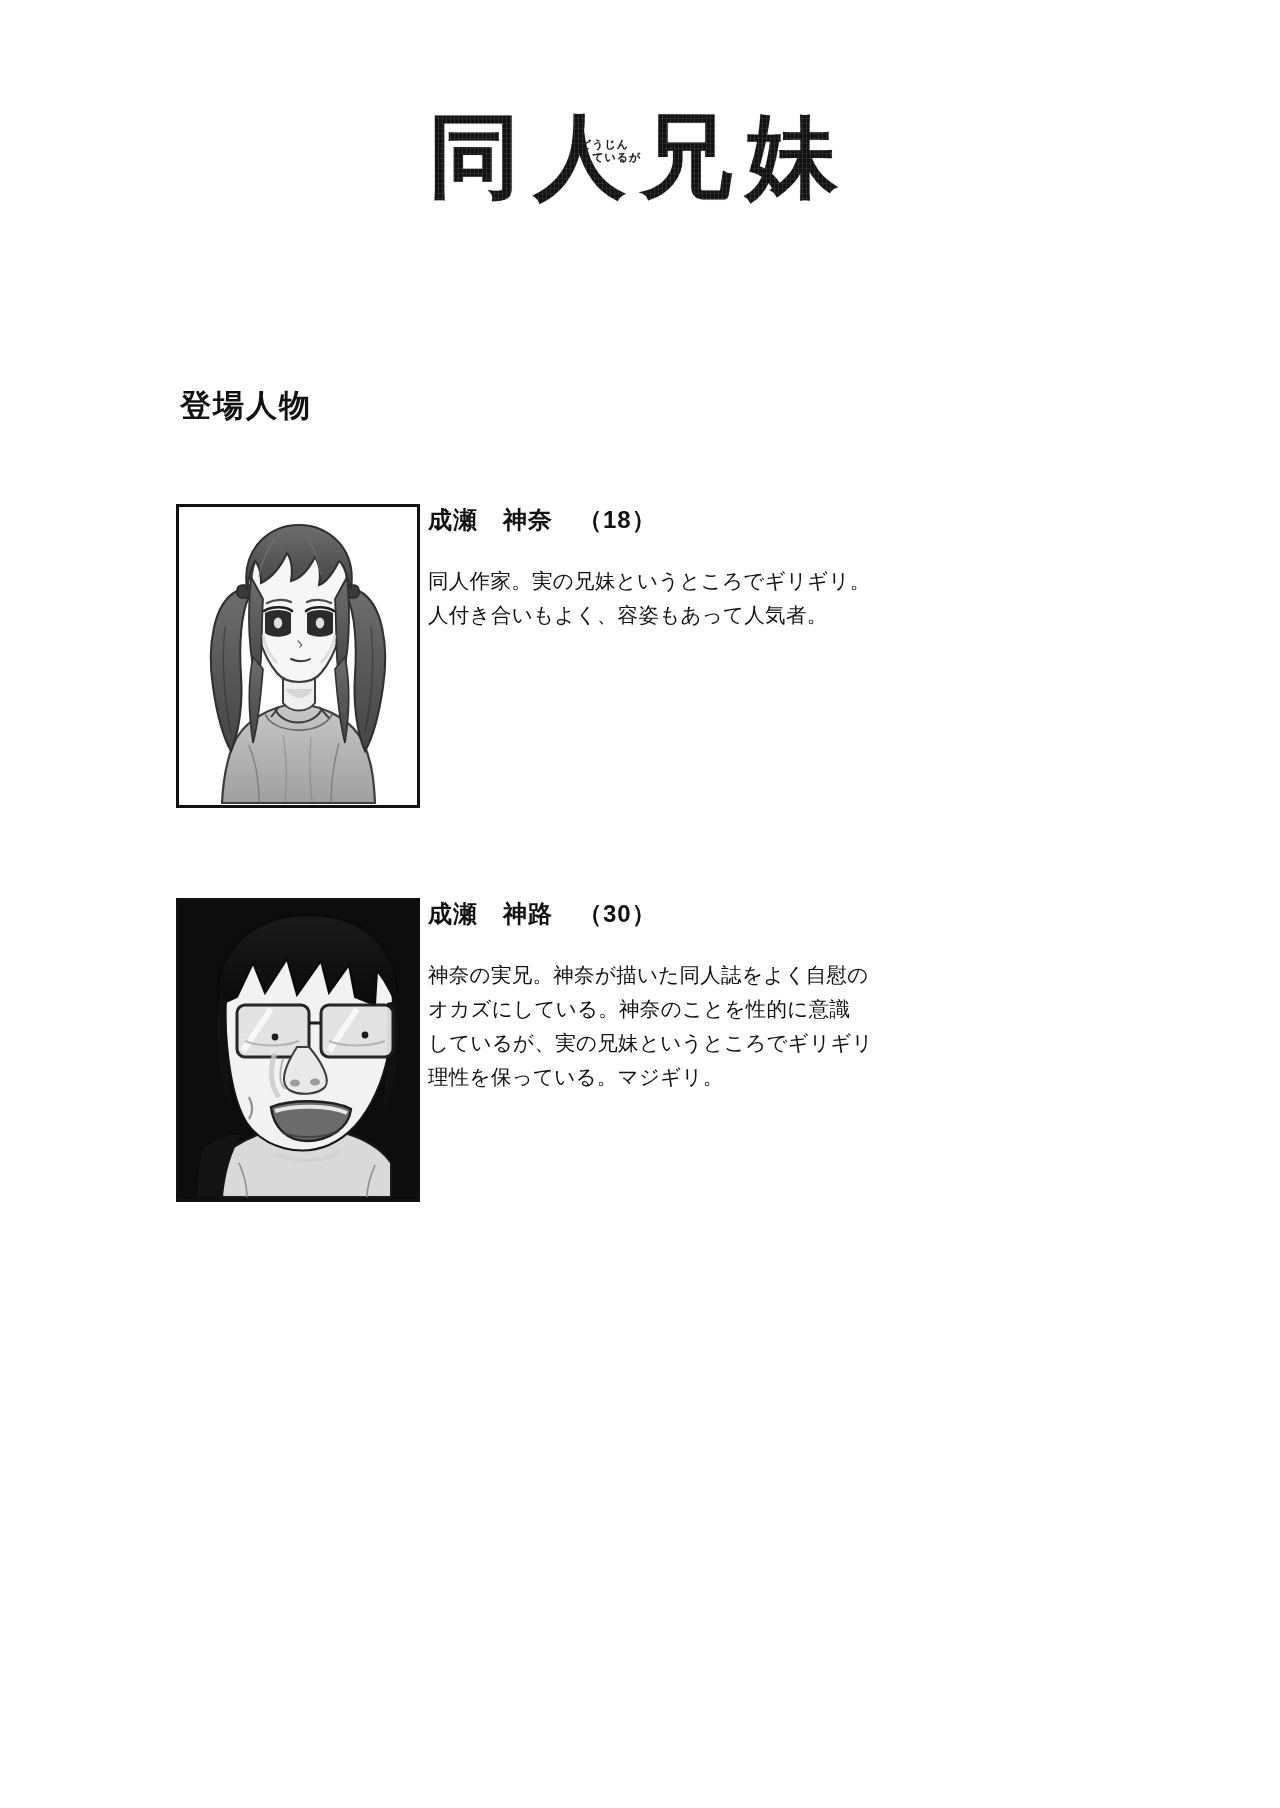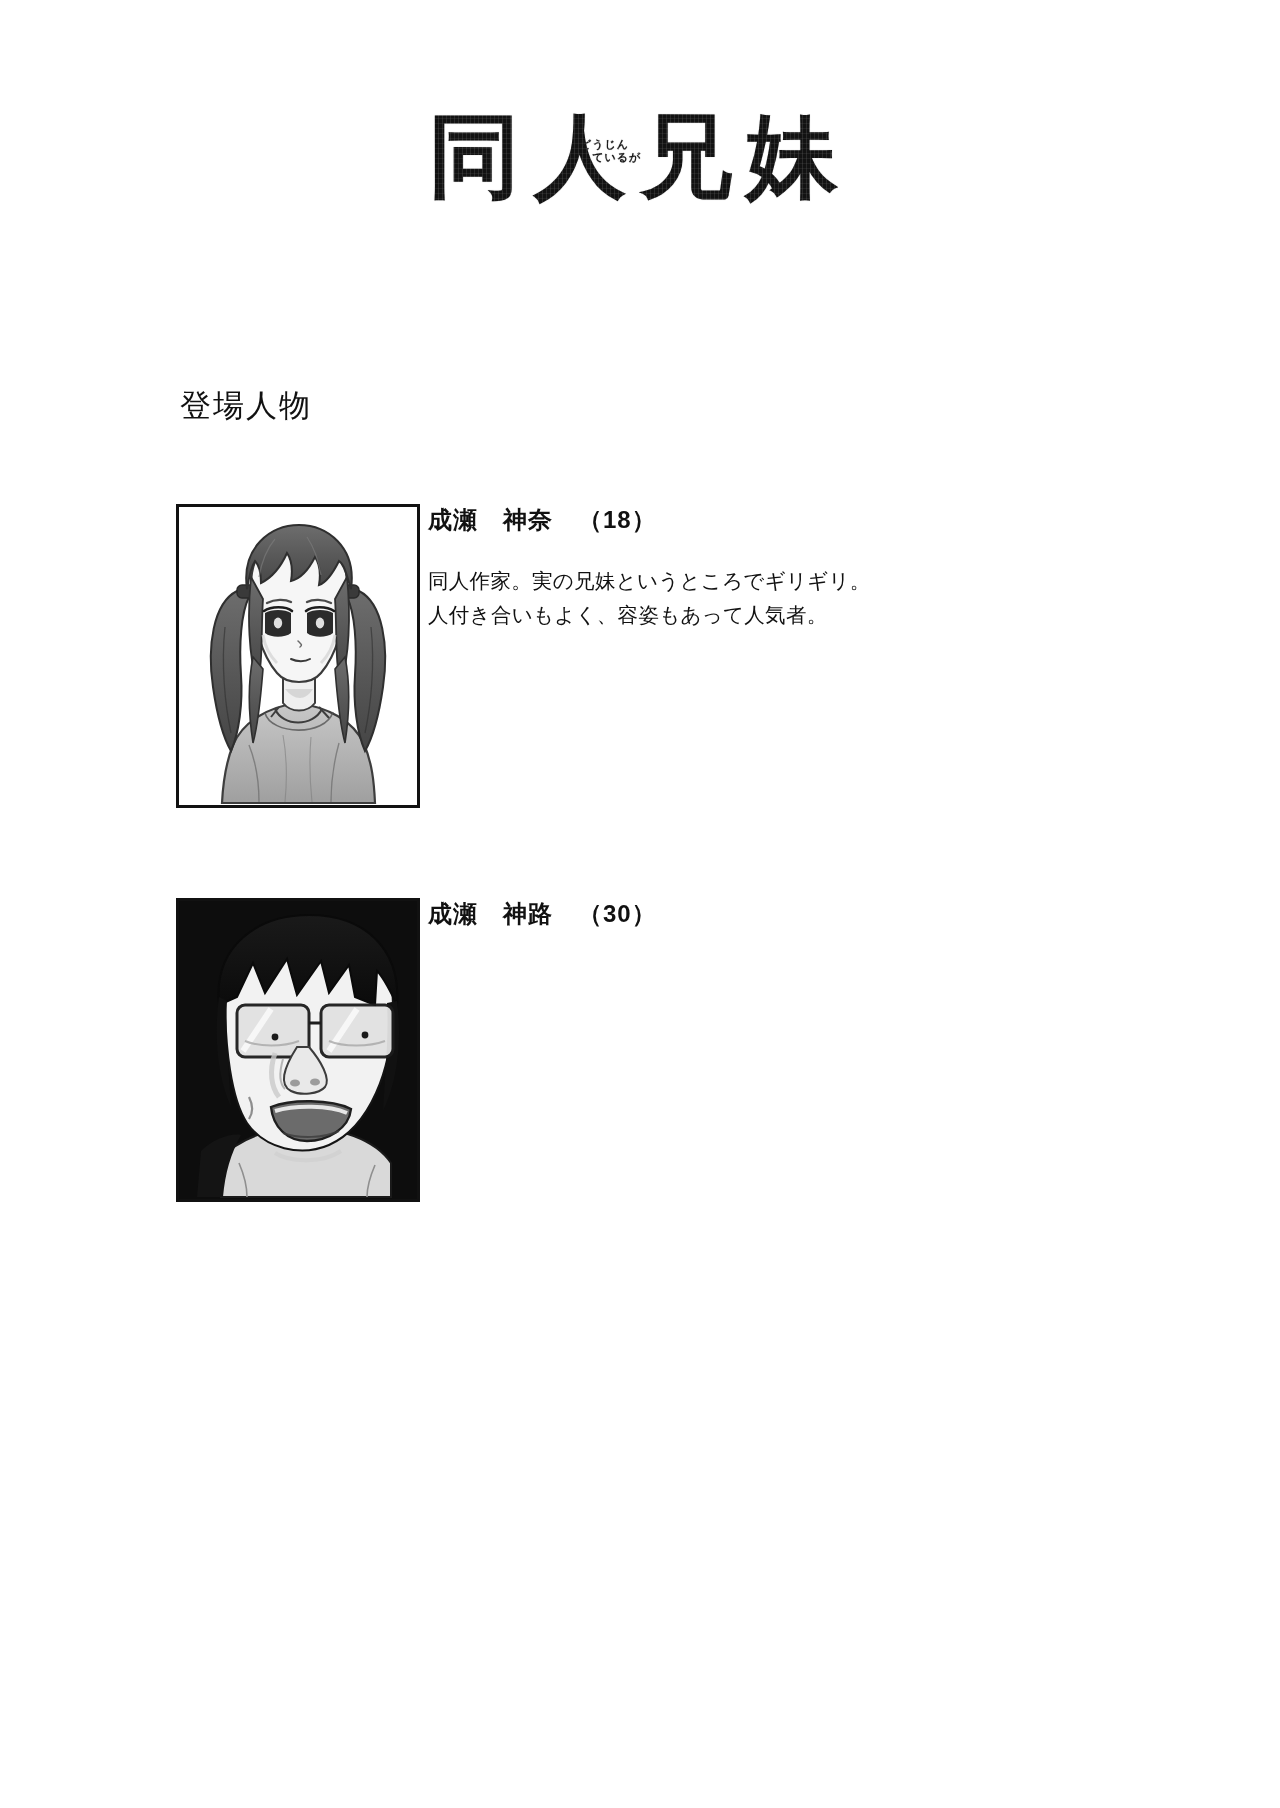--- a/index.html
+++ b/index.html
@@ -66,21 +66,21 @@
     letter-spacing: 1px;
     color: #1a1a1a;
   }
 
   
   .section-heading {
     position: absolute;
     top: 385px;
     left: 180px;
     font-size: 31px;
-    font-weight: 400;
+    font-weight: 700;
     letter-spacing: 2px;
     color: #111;
   }
 
   
   .char-entry {
     position: absolute;
     left: 176px;
   }
   .char-entry.c1 { top: 504px; }
@@ -266,14 +266,18 @@
       <path d="M96 210 C 116 204 150 204 168 212" fill="none" stroke="#e6e6e6" stroke-width="4"></path>
       <path d="M104 232 C 120 238 146 237 160 230" fill="none" stroke="#3c3c3c" stroke-width="2" opacity=".8"></path>
 
       <path d="M70 196 C 74 204 74 212 70 218" fill="none" stroke="#8e8e8e" stroke-width="2.2"></path>
 
       <path d="M96 252 C 112 262 144 262 162 250" fill="none" stroke="#cfcfcf" stroke-width="4" opacity=".7"></path>
     </svg>
   </div>
   <div class="char-text">
     <div class="char-name">成瀬　神路　（30）</div>
+    <div class="char-desc">神奈の実兄。神奈が描いた同人誌をよく自慰の
+オカズにしている。神奈のことを性的に意識
+しているが、実の兄妹というところでギリギリ
+理性を保っている。マジギリ。</div>
   </div>
 </div>
 
 </body></html>

